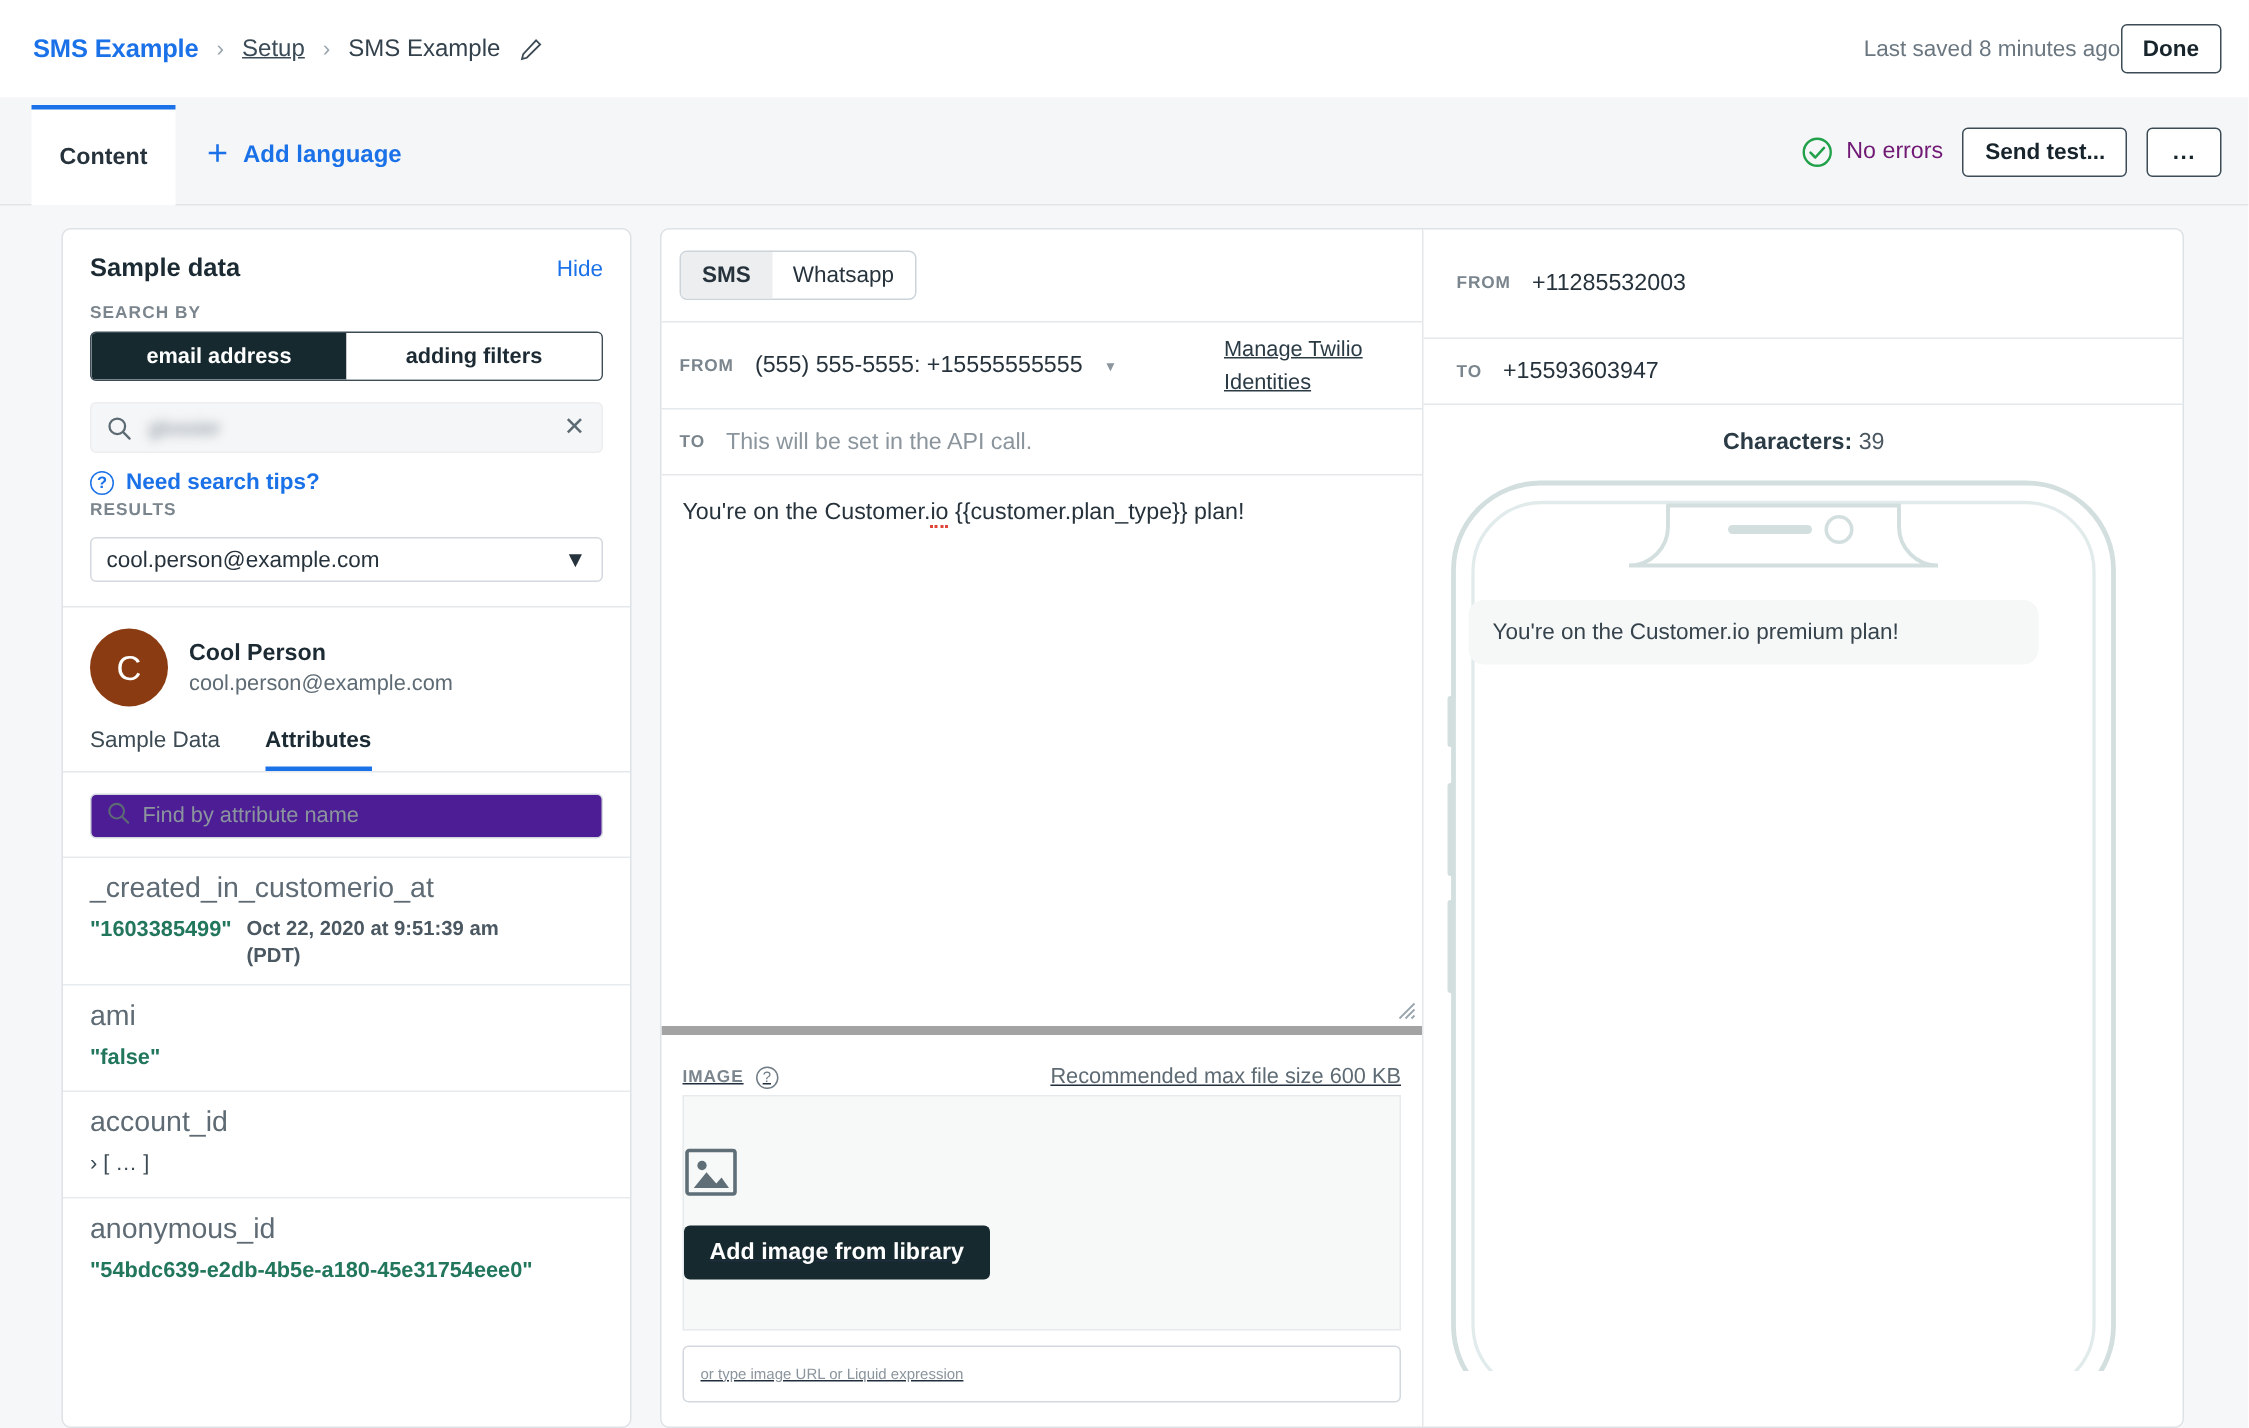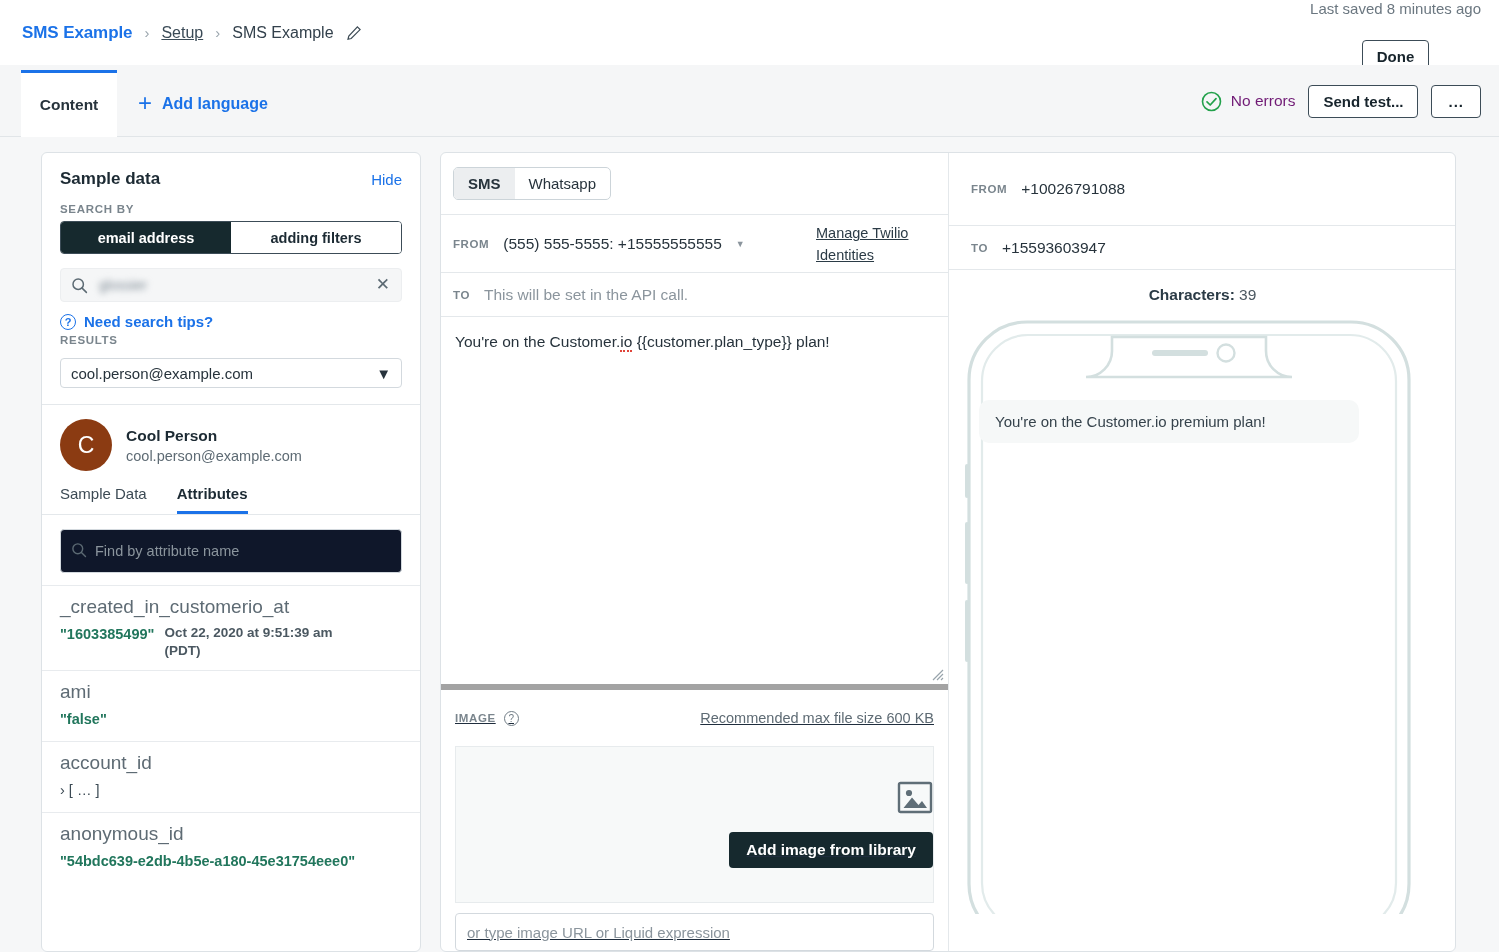--- a/index.html
+++ b/index.html
@@ -25,21 +25,21 @@
     color: #1b72e8; font-size: 17px; font-weight: bold; cursor: pointer; letter-spacing: -0.1px;
   }
   .crumb-setup {
     color: #3a4a56; font-size: 16px; text-decoration: underline; cursor: pointer;
   }
   .crumb-current { color: #33414c; font-size: 16px; }
   .crumb-sep { color: #9aa5ad; font-size: 15px; }
   .pencil { width: 16px; height: 16px; display: inline-block; cursor: pointer; }
   .topbar-right {
     position: absolute; right: 18px; top: 0; height: 65px;
-    display: flex; align-items: center; gap: 23px; flex-direction: column;
+    display: flex; align-items: center; gap: 0;
   }
   .saved-text { color: #6b7780; font-size: 15px; }
   .btn-outline {
     border: 1.5px solid #3c4c57; background: #fff; color: #17242c;
     font-weight: bold; font-size: 15px; border-radius: 4px;
     padding: 7px 14px; cursor: pointer; font-family: inherit;
   }
 
   
   .tabstrip {
@@ -142,22 +142,22 @@
     border-bottom: 1px solid #e4e8eb;
   }
   .subtab {
     font-size: 15px; color: #3c4a54; padding-bottom: 9px; cursor: pointer;
   }
   .subtab.active {
     font-weight: bold; color: #1c2a33; border-bottom: 3px solid #1b72e8;
   }
 
   .attr-search {
-    margin: 14px 18px 0 18px; height: 44px;
-    border: 1px solid #d3d9de; border-radius: 4px; background: #0f172a;
+    margin: 14px 18px 0 18px; height: 30px;
+    border: 1px solid #d3d9de; border-radius: 4px; background: #4c1d95;
     display: flex; align-items: center; gap: 8px; padding: 0 10px;
   }
   .attr-search span { font-size: 14.5px; color: #8b959d; }
 
   .attr-list { margin-top: 12px; }
   .attr-row { padding: 10px 18px 11px 18px; border-top: 1px solid #e8ebee; }
   .attr-key { font-size: 19px; color: #5e6b74; margin-bottom: 6px; }
   .attr-val { font-size: 14.5px; color: #21765c; font-weight: bold; line-height: 1.45; }
   .attr-val.plain { color: #3c4a54; font-weight: normal; }
   .attr-inline { display: flex; gap: 10px; align-items: flex-start; }
@@ -206,32 +206,32 @@
 
   .image-sec { border-top: 6px solid #a3a3a3; padding: 20px 14px 0 14px; text-decoration: underline; }
   .img-head { display: flex; align-items: center; justify-content: space-between; }
   .img-head-left { display: flex; align-items: center; gap: 8px; }
   .qmark-grey {
     width: 15px; height: 15px; border: 1.5px solid #717d86; border-radius: 50%;
     font-size: 10px; display: flex; align-items: center; justify-content: center; color: #717d86;
   }
   .img-note { font-size: 14.5px; color: #5e6b74; }
   .dropzone {
-    margin-top: 20px; height: 157px; background: #f7f9f9; border: 1px solid #e7ebed;
-    display: flex; flex-direction: column; align-items: flex-end; justify-content: center; gap: 14px;
+    margin-top: 4px; height: 157px; background: #f7f9f9; border: 1px solid #e7ebed;
+    display: flex; flex-direction: column; align-items: flex-start; justify-content: center; gap: 14px;
   }
   .btn-dark {
     background: #16292e; color: #fff; font-weight: bold; font-size: 15.5px;
     border: none; border-radius: 4px; padding: 9px 17px; cursor: pointer; font-family: inherit;
   }
   .url-input {
     margin-top: 10px; height: 38px; border: 1px solid #d3d9de; border-radius: 4px;
     display: flex; align-items: center; padding: 0 11px;
   }
-  .url-input span { font-size: 15px; color: #8b959d; }
+  .url-input span { font-size: 10px; color: #8b959d; }
 
   
   .chars {
     text-align: center; font-size: 15.5px; color: #4b5861;
     padding: 16px 0 0 0; border-top: 1px solid #e4e8eb;
   }
   .chars b { color: #2b3b46; font-weight: bold; }
   .phone-wrap { position: relative; width: 507px; height: 600px; }
   .bubble {
     position: absolute; left: 30px; top: 96px; width: 380px;
@@ -421,21 +421,21 @@
           <span>or type image URL or Liquid expression</span>
         </div>
       </div>
     </div>
 
     <div class="vdiv"></div>
 
     <div class="preview-col">
       <div class="field-row" style="border-top:none;min-height:72px;padding-left:22px">
         <span class="cap">FROM</span>
-        <span class="field-val">+10026791088</span>
+        <span class="field-val">+11285532003</span>
       </div>
       <div class="field-row" style="min-height:44px;padding-left:22px">
         <span class="cap">TO</span>
         <span class="field-val">+15593603947</span>
       </div>
 
       <div class="chars">
         <b>Characters:</b>
         <span>39</span>
       </div>

